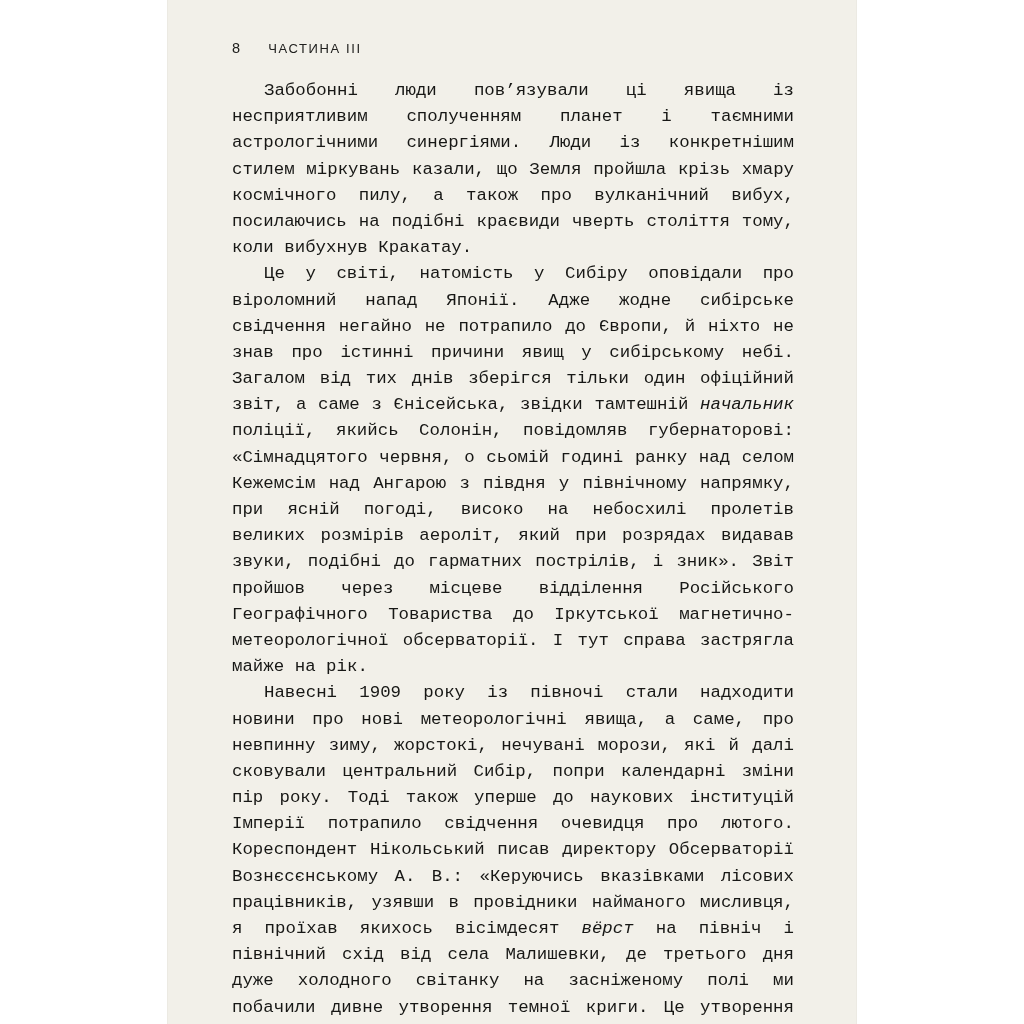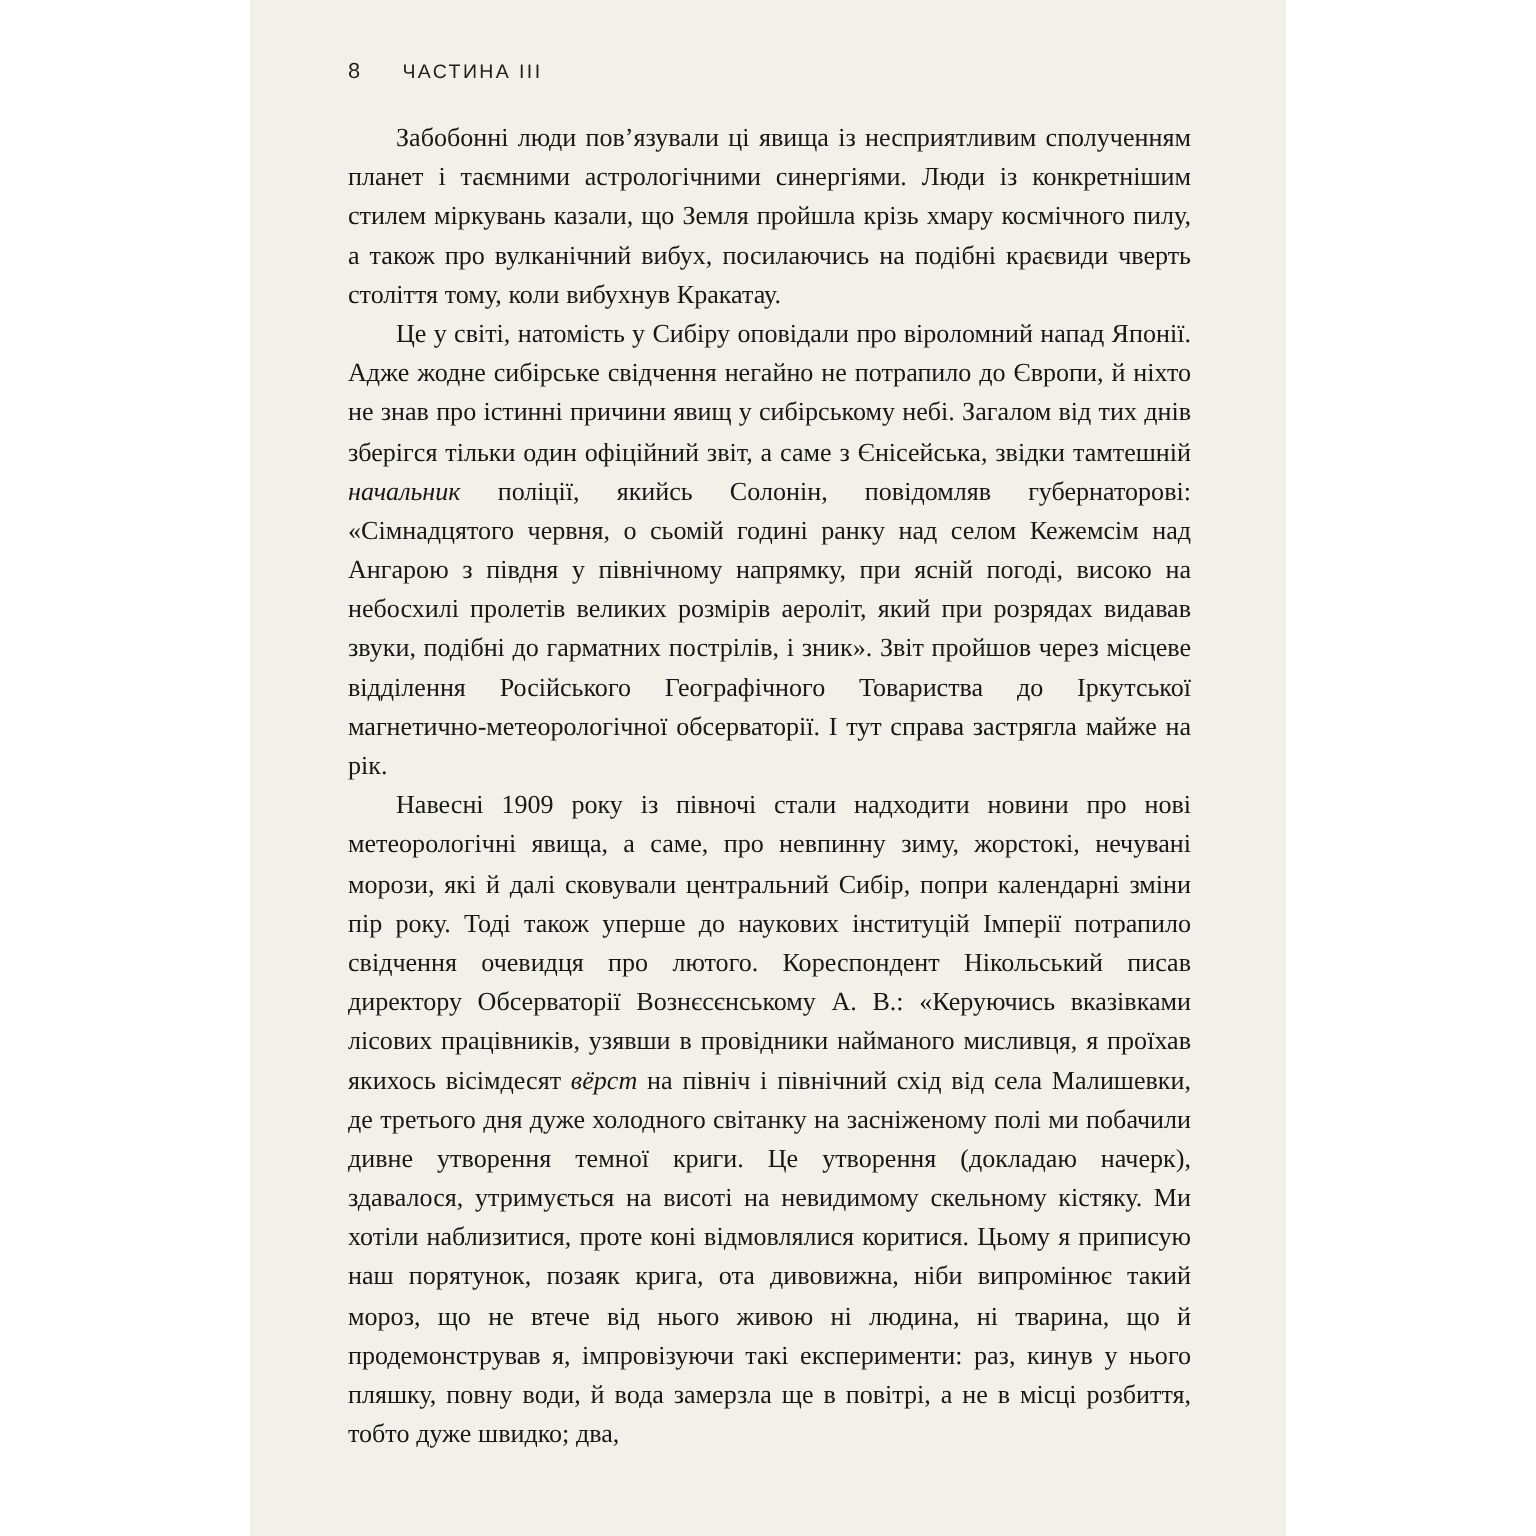--- a/index.html
+++ b/index.html
@@ -48,20 +48,21 @@
   }
   .body-text p {
     margin: 0;
     font-size: 17.4px;
     line-height: 1.505;
     color: #171715;
     text-align: justify;
     text-indent: 32px;
     hyphens: manual;
     word-spacing: 0.1px;
+    font-family: Liberation Mono, monospace;
   }
   .body-text p.first {
     text-indent: 32px;
   }
   .body-text em {
     font-style: italic;
   }
 </style>
 </head>
 <body>

